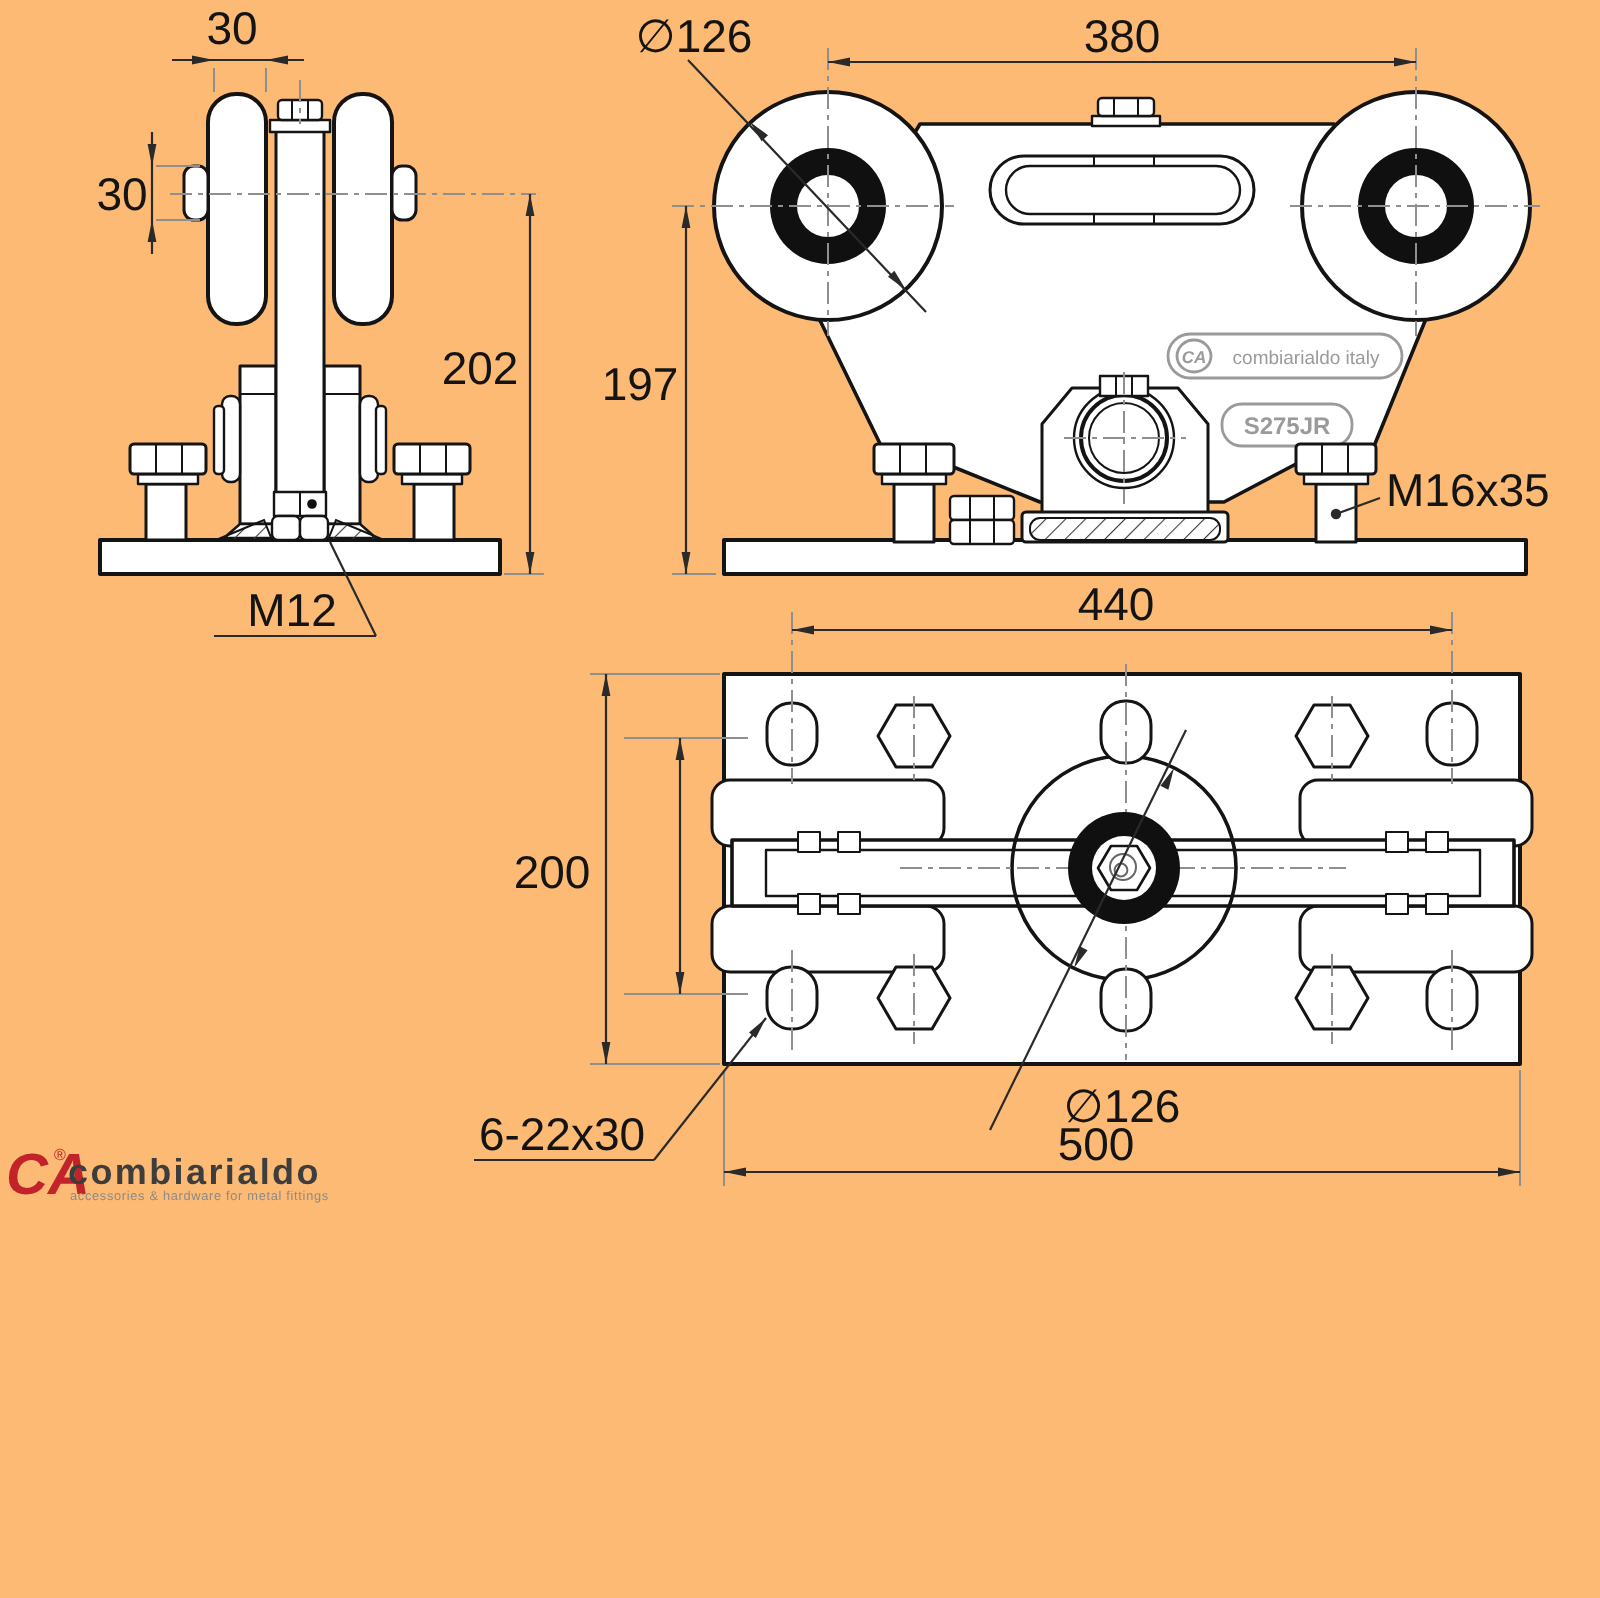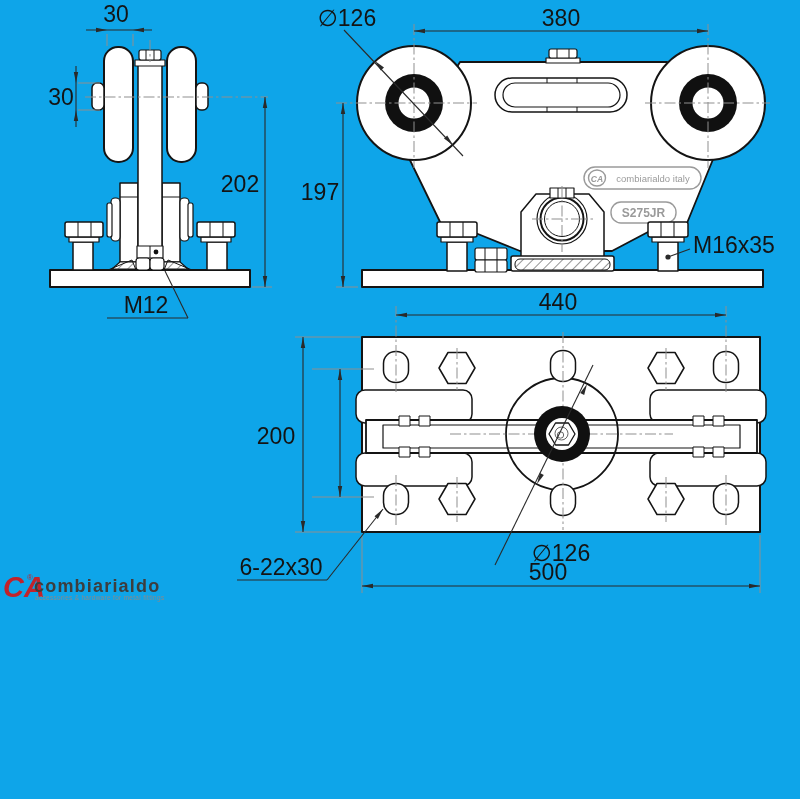--- a/index.html
+++ b/index.html
@@ -1,16 +1,16 @@
 <!DOCTYPE html>
 <html><head>
 <meta charset="utf-8">
 <style>
   html,body{margin:0;padding:0;background:#fff;}
-  .page{width:800px;height:799px;position:relative;background:#0ea5e9;overflow:hidden;}
+  .page{width:800px;height:799px;position:relative;background:#fdba74;overflow:hidden;}
   svg{display:block;}
   
   .o{stroke:#141414;fill:#fff;stroke-linejoin:round;stroke-linecap:butt;}
   .k{stroke:#141414;fill:none;stroke-linejoin:round;}
   .w1{stroke-width:1;} .w12{stroke-width:1.2;} .w13{stroke-width:1.3;}
   .w15{stroke-width:1.5;} .w18{stroke-width:1.8;} .w2{stroke-width:2;}
   .dark{fill:#101010;stroke:none;}
   .wht{fill:#ffffff;stroke:none;}
   
   .cl{stroke:#8f8f8f;stroke-width:1;fill:none;stroke-dasharray:11 3 2.5 3;}

